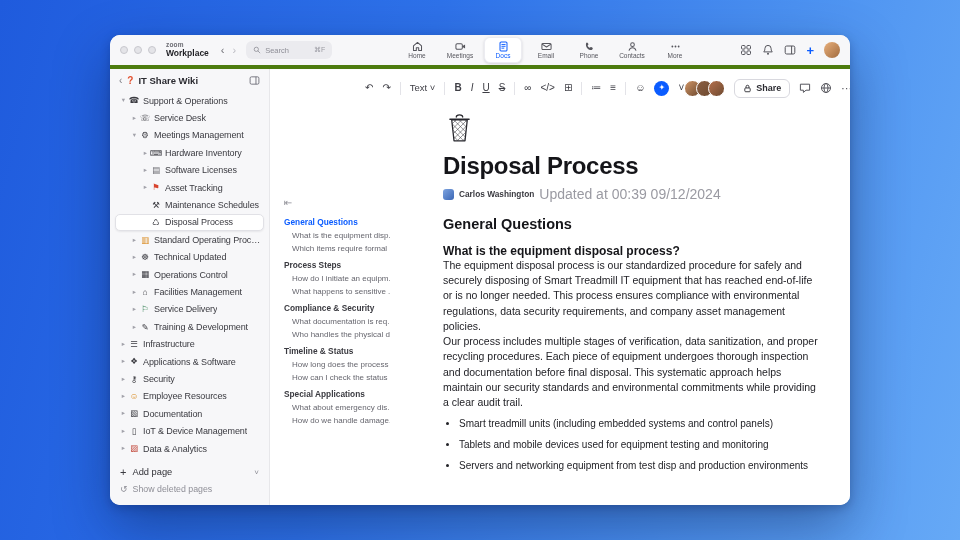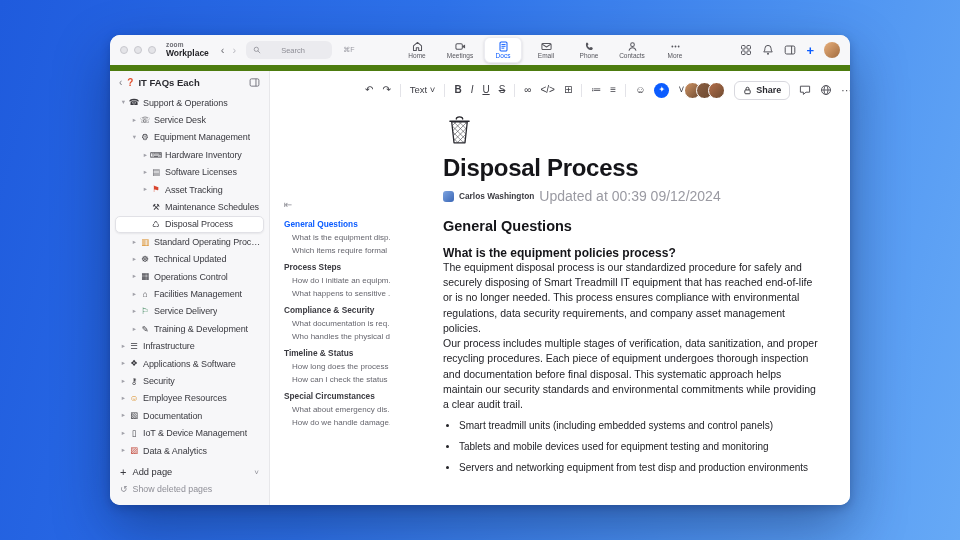--- a/index.html
+++ b/index.html
@@ -6,30 +6,30 @@
   body{
     width:960px;height:540px;overflow:hidden;position:relative;
     font-family:"Liberation Sans","DejaVu Sans",sans-serif;
     background:linear-gradient(105deg,#1f5bdd 0%,#2e72ea 40%,#4b91f1 72%,#66a9f6 100%);
     -webkit-font-smoothing:antialiased;
   }
   .window{position:absolute;left:110px;top:35px;width:740px;height:470px;background:#fff;
     border-radius:10px;box-shadow:0 22px 55px rgba(8,24,70,.42),0 3px 10px rgba(8,24,70,.25);
     overflow:hidden;display:flex;flex-direction:column;}
   
-  .titlebar{height:30px;flex:none;background:#f7f7f9;border-bottom:6px solid #4d7c0f;
+  .titlebar{height:30px;flex:none;background:#f7f7f9;border-bottom:4px solid #4d7c0f;
     display:flex;align-items:center;position:relative;padding:0 10px;}
   .lights{display:flex;gap:6px;margin-right:10px;}
   .light{width:8px;height:8px;border-radius:50%;background:#e4e4e8;border:1px solid #c8c8ce;box-sizing:border-box;}
   .brand{line-height:1.05;margin-right:12px;white-space:nowrap;}
   .brand .t{font-size:6.5px;color:#6b6b72;font-weight:700;letter-spacing:.2px;}
   .brand .b{font-size:8.5px;color:#1f1f24;font-weight:700;}
   .navarrows{display:flex;gap:8px;font-size:11px;color:#6e6e75;margin-right:10px;line-height:1;}
   .navarrows .fwd{color:#bcbcc3;}
-  .searchbox{display:flex;align-items:center;gap:20px;background:#ebebef;border-radius:6px;height:18px;padding:0 7px;width:86px;box-sizing:border-box;}
+  .searchbox{display:flex;align-items:center;gap:4px;background:#ebebef;border-radius:6px;height:18px;padding:0 7px;width:86px;box-sizing:border-box;}
   .searchbox input{border:none;background:transparent;outline:none;font-size:7.5px;color:#55555c;width:42px;font-family:inherit;padding:0;}
   .searchbox input::placeholder{color:#8e8e96;}
   .searchbox .kbd{font-size:7px;color:#9a9aa2;margin-left:auto;}
   .search-ic svg{width:8px;height:8px;display:block;}
   .tabs{position:absolute;left:288px;top:2px;display:flex;gap:5px;height:26px;}
   .tab{width:38px;border-radius:6px;display:flex;flex-direction:column;align-items:center;justify-content:center;gap:1px;color:#55555c;box-sizing:border-box;}
   .tab .tab-icon svg{width:11px;height:11px;display:block;}
   .tab .tab-label{font-size:6.5px;line-height:1;}
   .tab.active{background:#fff;color:#0b5cff;box-shadow:0 1px 3px rgba(20,20,40,.16);border:1px solid #ececf1;}
   .tright{position:absolute;right:10px;top:0;height:30px;display:flex;align-items:center;gap:10px;color:#55555c;}
@@ -220,21 +220,21 @@
         <span class="tavatar"></span>
       </div>
   </div>
 
   <div class="appbody">
 
     <div class="sidebar">
       <div class="sb-head">
         <span class="sb-back">‹</span>
         <span class="sb-q">?</span>
-        <span class="sb-title">IT FAQs Each</span>
+        <span class="sb-title">IT Share Wiki</span>
         <span class="sb-panel">
           <svg viewBox="0 0 12 12">
               <rect x="1.2" y="2" width="9.6" height="8" rx="1.5" fill="none" stroke="#70707a" stroke-width="1"></rect>
               <path d="M7.6 2v8" stroke="#70707a" stroke-width="1"></path>
             </svg>
         </span>
       </div>
       <div class="tree">
           <div class="trow" style="padding-left: 3px;">
             <span class="chev">▾</span>
@@ -242,21 +242,21 @@
             <span class="tlabel">Support &amp; Operations</span>
           </div>
           <div class="trow" style="padding-left: 14px;">
             <span class="chev">▸</span>
             <span class="ticon" style="color:#3a3a40">☏</span>
             <span class="tlabel">Service Desk</span>
           </div>
           <div class="trow" style="padding-left: 14px;">
             <span class="chev">▾</span>
             <span class="ticon" style="color:#3a3a40">⚙</span>
-            <span class="tlabel">Equipment Management</span>
+            <span class="tlabel">Meetings Management</span>
           </div>
           <div class="trow" style="padding-left: 25px;">
             <span class="chev">▸</span>
             <span class="ticon" style="color:#3a3a40">⌨</span>
             <span class="tlabel">Hardware Inventory</span>
           </div>
           <div class="trow" style="padding-left: 25px;">
             <span class="chev">▸</span>
             <span class="ticon" style="color:#6d6d74">▤</span>
             <span class="tlabel">Software Licenses</span>
@@ -423,21 +423,21 @@
             <div class="oitem">Which items require formal ...</div>
             <div class="oseclabel">Process Steps</div>
             <div class="oitem">How do I initiate an equipm...</div>
             <div class="oitem">What happens to sensitive ...</div>
             <div class="oseclabel">Compliance &amp; Security</div>
             <div class="oitem">What documentation is req...</div>
             <div class="oitem">Who handles the physical di...</div>
             <div class="oseclabel">Timeline &amp; Status</div>
             <div class="oitem">How long does the process ...</div>
             <div class="oitem">How can I check the status ...</div>
-            <div class="oseclabel">Special Circumstances</div>
+            <div class="oseclabel">Special Applications</div>
             <div class="oitem">What about emergency dis...</div>
             <div class="oitem">How do we handle damage...</div>
           </div>
       </div>
 
       <div class="content">
         <div class="trash">
           <svg viewBox="0 0 36 36">
             <defs>
                 <clipPath id="tc">
@@ -455,21 +455,21 @@
             </g>
           </svg>
         </div>
         <div class="doc-title">Disposal Process</div>
         <div class="byline">
           <span class="byl-av"></span>
           <span class="byl-name">Carlos Washington</span>
           <span class="byl-upd">Updated at 00:39 09/12/2024</span>
         </div>
         <div class="h2">General Questions</div>
-        <div class="h3">What is the equipment policies process?</div>
+        <div class="h3">What is the equipment disposal process?</div>
         <div class="para">The equipment disposal process is our standardized procedure for safely and securely disposing of Smart Treadmill IT equipment that has reached end-of-life or is no longer needed. This process ensures compliance with environmental regulations, data security requirements, and company asset management policies.</div>
         <div class="para">Our process includes multiple stages of verification, data sanitization, and proper recycling procedures. Each piece of equipment undergoes thorough inspection and documentation before final disposal. This systematic approach helps maintain our security standards and environmental commitments while providing a clear audit trail.</div>
         <ul class="bullets" id="bullet-list">
             <li>Smart treadmill units (including embedded systems and control panels)</li>
             <li>Tablets and mobile devices used for equipment testing and monitoring</li>
             <li>Servers and networking equipment from test disp and production environments</li>
           </ul>
       </div>
 
     </div>

